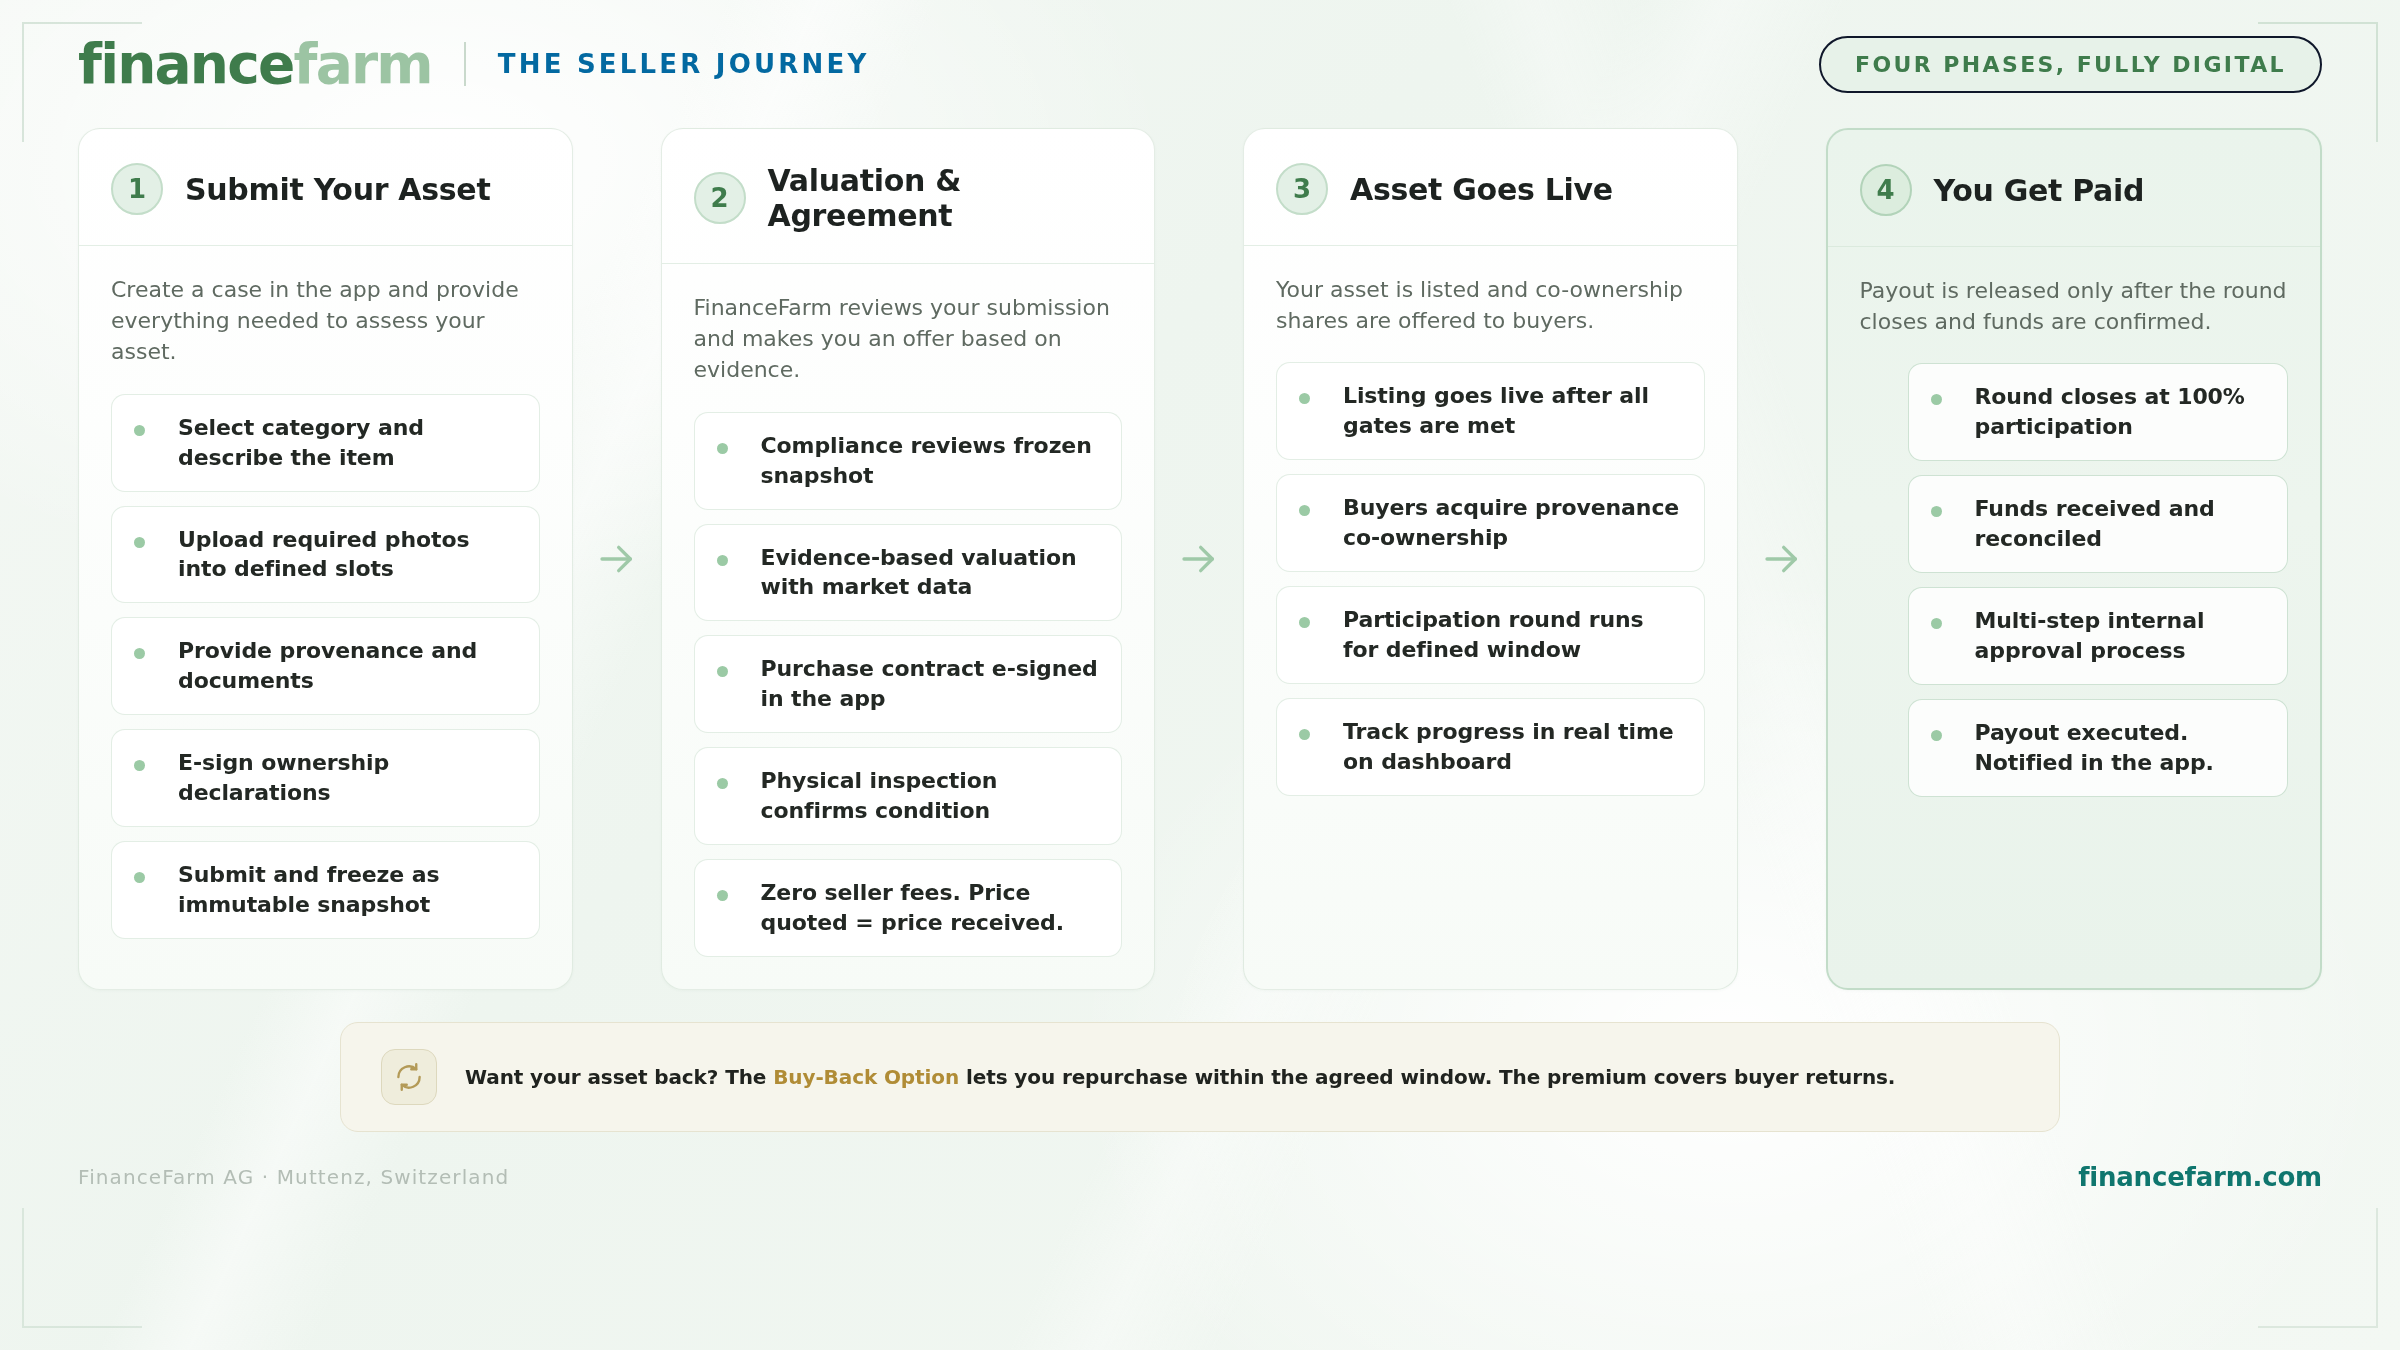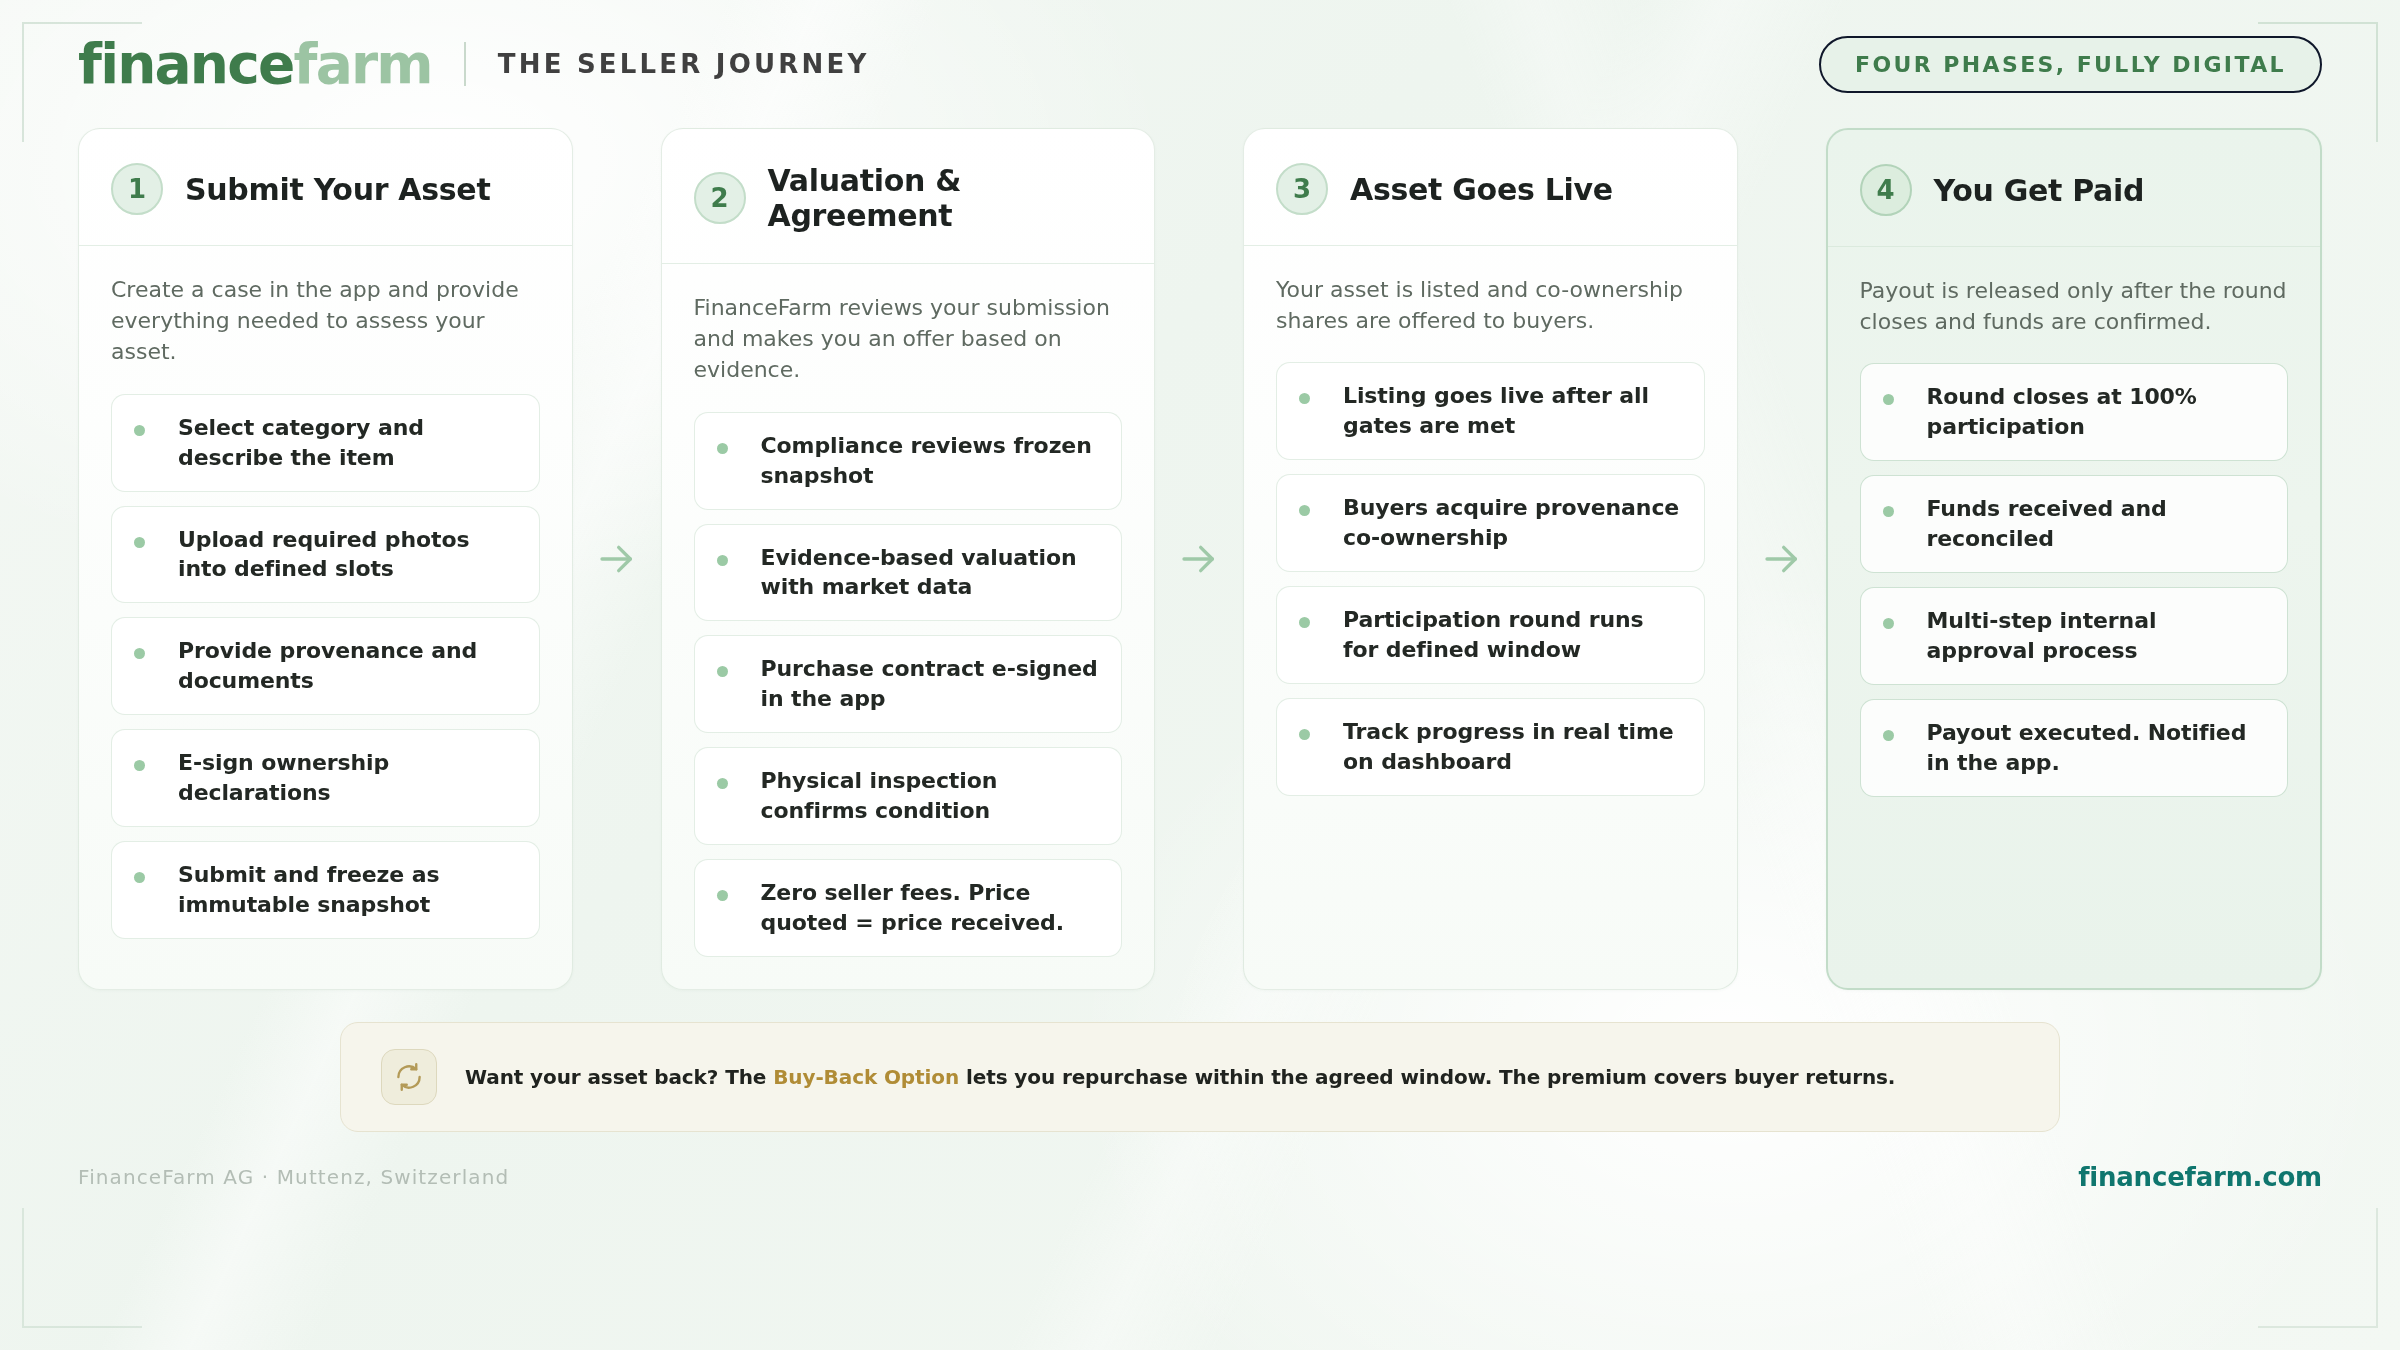--- a/index.html
+++ b/index.html
@@ -87,21 +87,21 @@
     width: 2px;
     height: 44px;
     background: #c9d9cc;
     margin: 0 32px;
     align-self: center;
   }
   .kicker {
     font-size: 26px;
     font-weight: 700;
     letter-spacing: 3.2px;
-    color: #404040;
+    color: #0369a1;
   }
   .header-spacer { flex: 1; }
   .badge {
     border: 2px solid #0f172a;
     background: #e7f2e9;
     color: #3f7c4c;
     border-radius: 999px;
     padding: 14px 34px;
     font-size: 22px;
     font-weight: 700;
@@ -180,20 +180,21 @@
     align-items: flex-start;
     gap: 33px;
     background: #ffffff;
     border: 1.5px solid rgba(224,236,226,.9);
     border-radius: 14px;
     padding: 18px 22px;
   }
   .col.accent .item {
     background: rgba(255,255,255,.82);
     border-color: rgba(201,223,206,.9);
+    margin-left: 48px;
   }
   .dot {
     width: 11px; height: 11px;
     flex: 0 0 11px;
     border-radius: 50%;
     background: #9bcaa5;
     margin-top: 12px;
   }
   .item-text {
     font-size: 22px;

